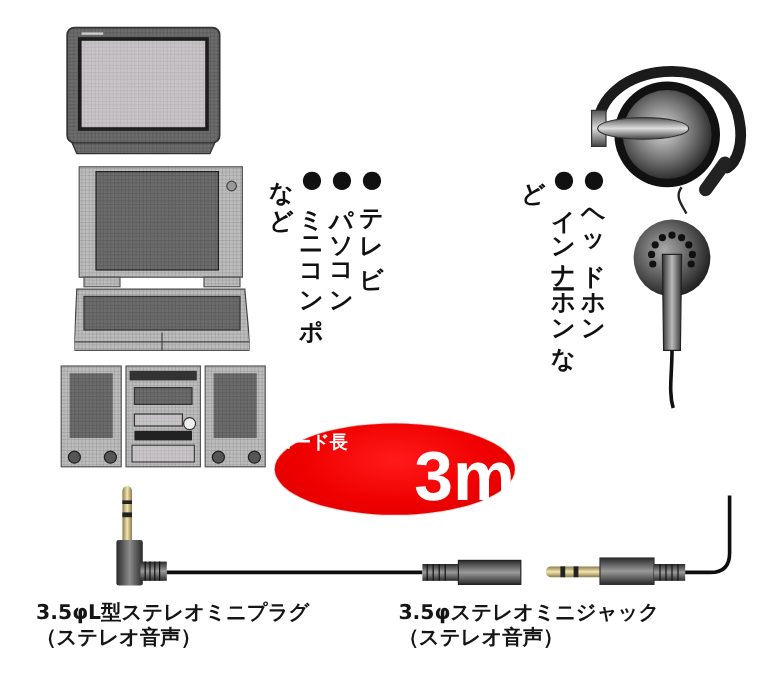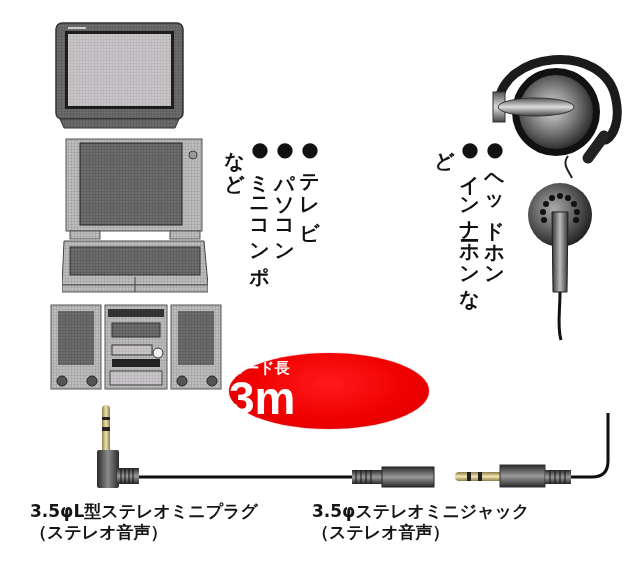--- a/index.html
+++ b/index.html
@@ -23,22 +23,22 @@
       left: 229px; top: 353px; width: 200px; height: 76px;
       background: radial-gradient(ellipse at 50% 40%, #ff1a1a 0%, #f00000 55%, #d80000 100%);
       border-radius: 50%;
       box-shadow: 0 0 1px #b00;
     }
     .badge-label {
       left: 0; right: 0; top: 6px; text-align: left;
       color: #fff; font-size: 15px; font-weight: bold;
     }
     .badge-value {
-      left: 0; right: 0; top: 20px; text-align: left;
-      color: #fff; font-size: 46px; font-weight: bold; line-height: 50px;
+      left: 0; right: 0; top: 20px; text-align: right;
+      color: #fff; font-size: 58px; font-weight: bold; line-height: 50px;
       font-family: "Liberation Sans", sans-serif;
     }
   </style>
 </head>
 <body>
 
 <svg class="abs" style="left:55px;top:18px" width="130" height="115" viewBox="0 0 130 115">
   <defs>
     <pattern id="grid" width="3" height="3" patternUnits="userSpaceOnUse">
       <rect width="3" height="3" fill="#bdbdbd"></rect>
@@ -221,16 +221,16 @@
         <line x1="565" y1="75" x2="565" y2="89"></line>
     </g>
     <path d="M571 82 L592 82 Q 608 82 608 66 L608 18" stroke="#0e0e0e" stroke-width="3" fill="none"></path>
   </g>
 </svg>
 
 <div class="abs caption" style="left:30px;top:501px;width:280px;">
   <div>3.5φL型ステレオミニプラグ</div>
   <div>（ステレオ音声）</div>
 </div>
-<div class="abs caption" style="left:312px;top:501px;width:260px;">
+<div class="abs caption" style="left:332px;top:501px;width:260px;">
   <div>3.5φステレオミニジャック</div>
   <div>（ステレオ音声）</div>
 </div>
 
 </body></html>

